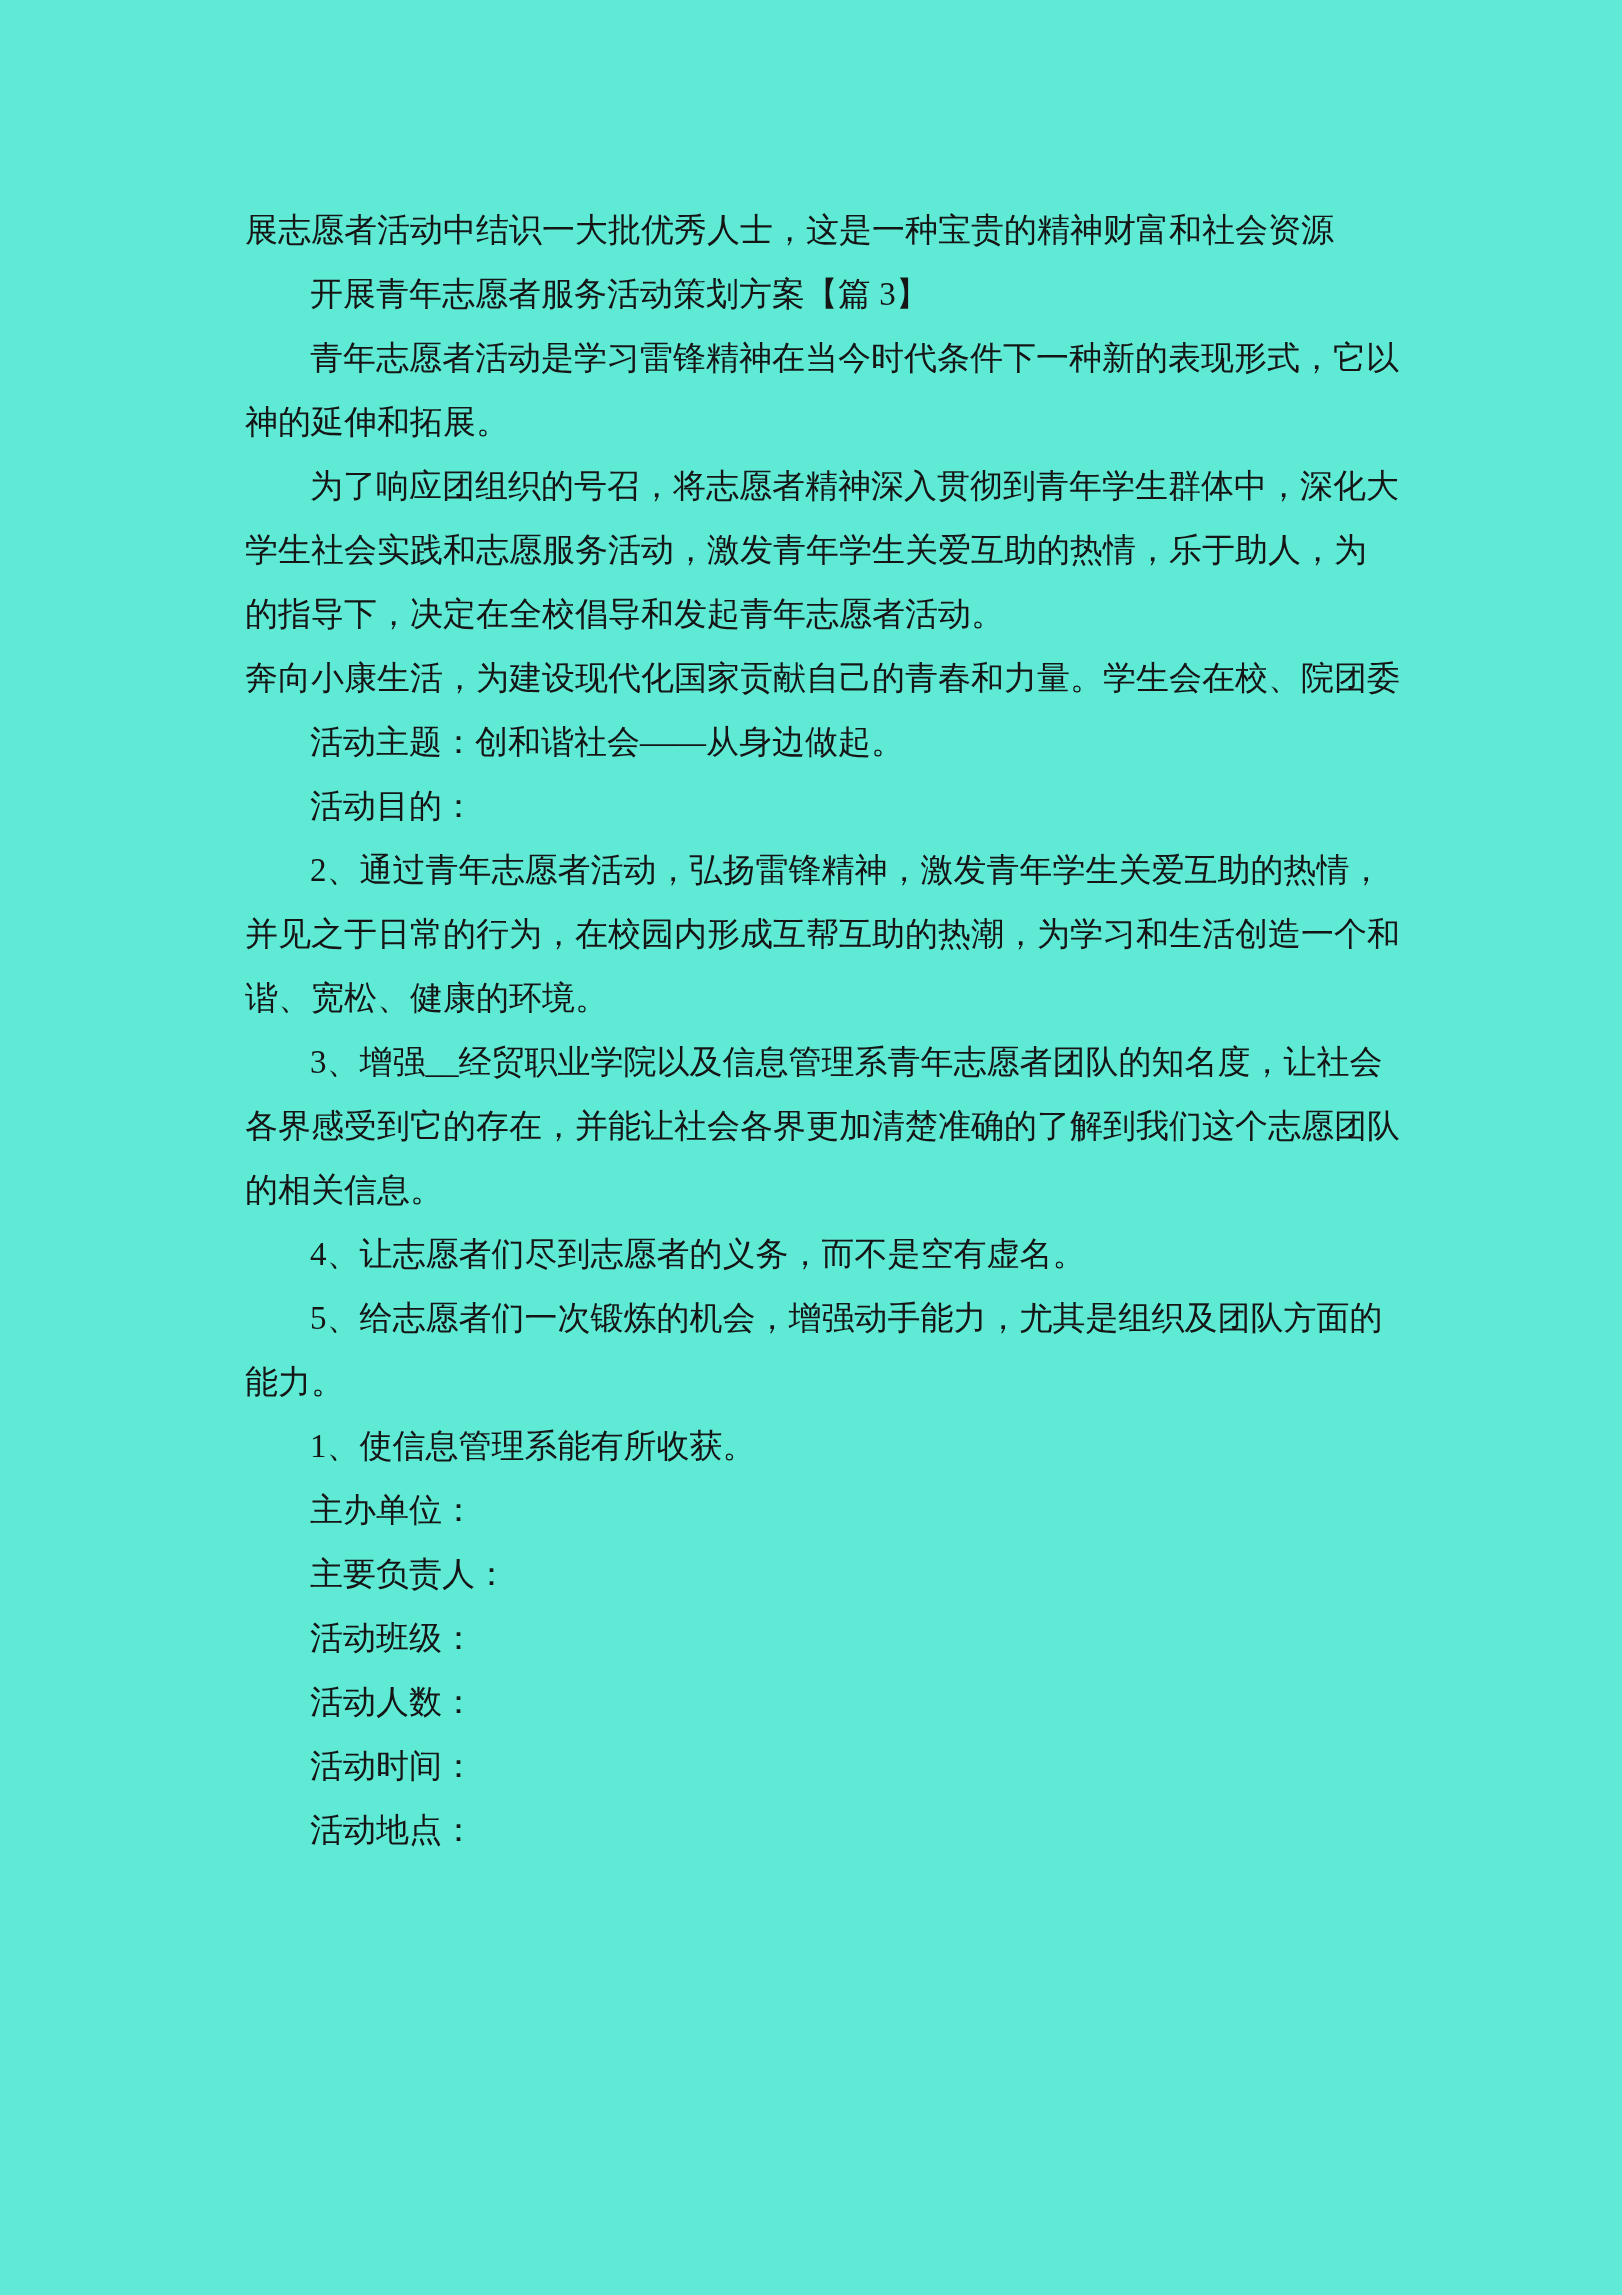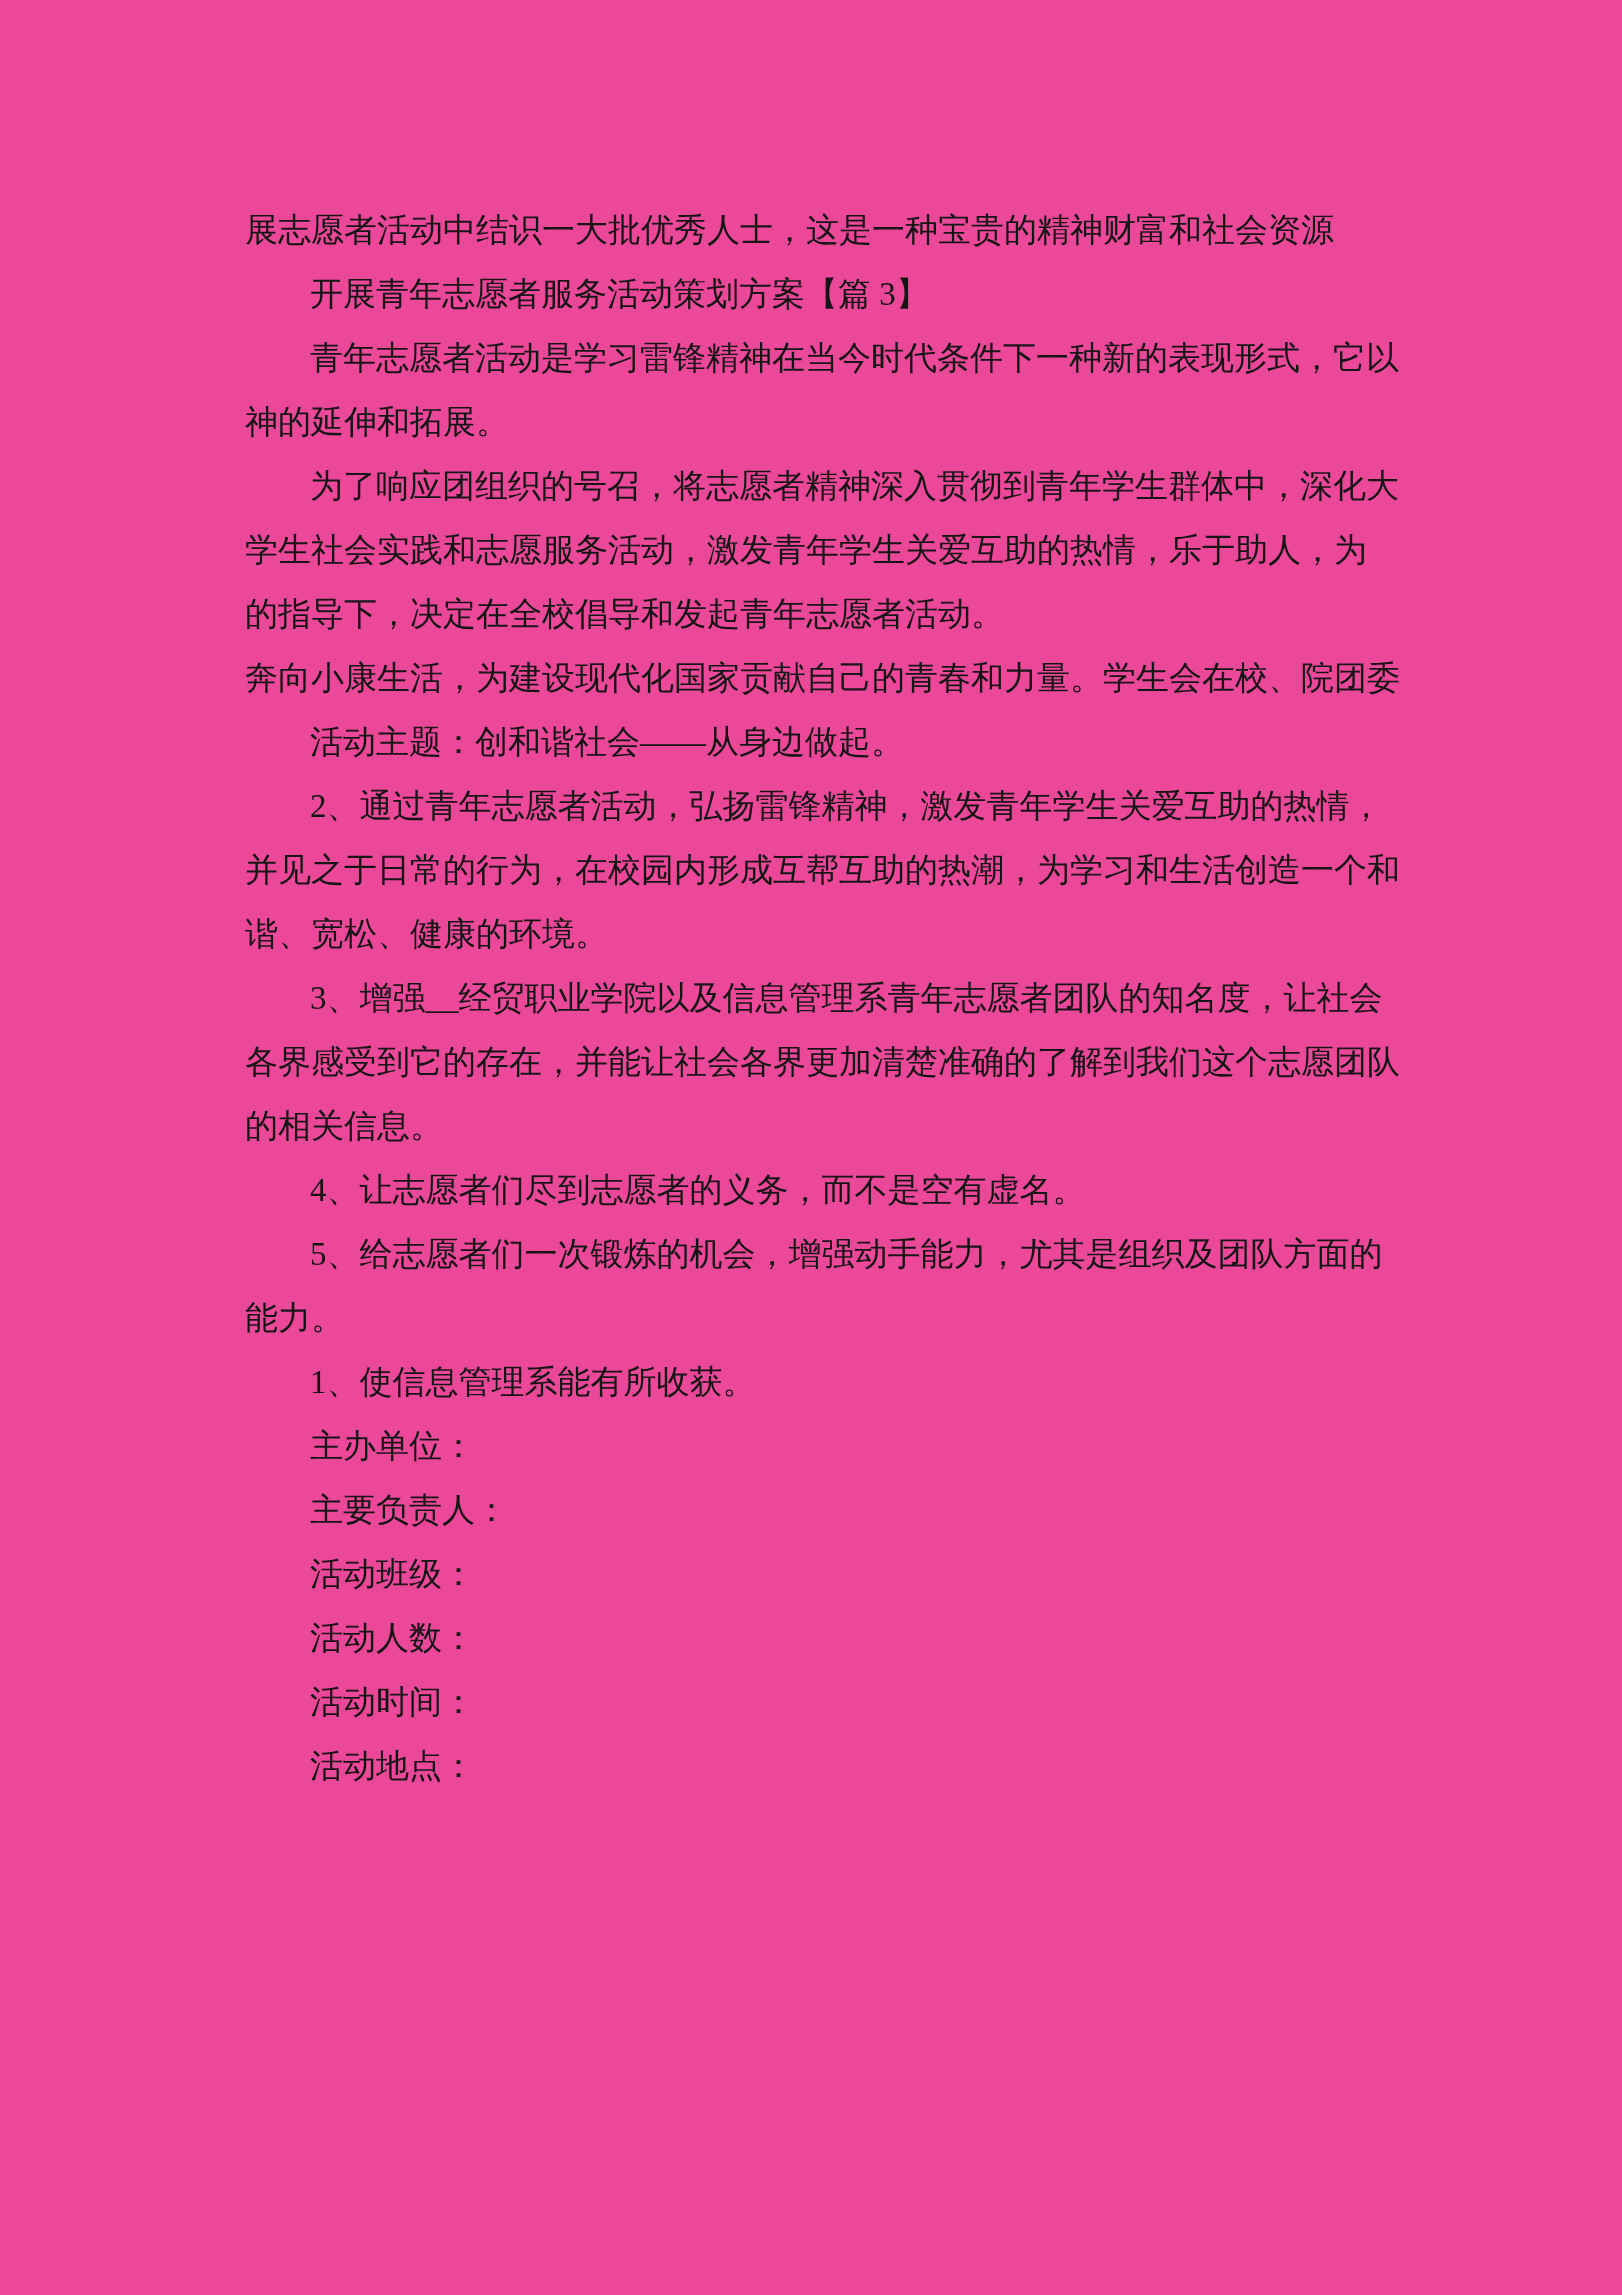--- a/index.html
+++ b/index.html
@@ -4,21 +4,21 @@
 <style>
   html, body {
     margin: 0;
     padding: 0;
     background: #fbfbfb;
   }
   .page {
     position: relative;
     width: 1623px;
     height: 2295px;
-    background: #ec4899;
+    background: #5eead4;
     overflow: hidden;
     font-family: "Liberation Serif", "DejaVu Serif", serif;
   }
   .text-block {
     position: absolute;
     left: 245px;
     top: 198px;
     width: 1152px;
     font-size: 33px;
     line-height: 64px;
@@ -41,20 +41,21 @@
   <div class="text-block">
     <div class="line">展志愿者活动中结识一大批优秀人士，这是一种宝贵的精神财富和社会资源</div>
     <div class="line indent">开展青年志愿者服务活动策划方案【篇 3】</div>
     <div class="line indent">青年志愿者活动是学习雷锋精神在当今时代条件下一种新的表现形式，它以</div>
     <div class="line">神的延伸和拓展。</div>
     <div class="line indent">为了响应团组织的号召，将志愿者精神深入贯彻到青年学生群体中，深化大</div>
     <div class="line">学生社会实践和志愿服务活动，激发青年学生关爱互助的热情，乐于助人，为</div>
     <div class="line">的指导下，决定在全校倡导和发起青年志愿者活动。</div>
     <div class="line">奔向小康生活，为建设现代化国家贡献自己的青春和力量。学生会在校、院团委</div>
     <div class="line indent">活动主题：创和谐社会——从身边做起。</div>
+    <div class="line indent">活动目的：</div>
     <div class="line indent">2、通过青年志愿者活动，弘扬雷锋精神，激发青年学生关爱互助的热情，</div>
     <div class="line">并见之于日常的行为，在校园内形成互帮互助的热潮，为学习和生活创造一个和</div>
     <div class="line">谐、宽松、健康的环境。</div>
     <div class="line indent">3、增强__经贸职业学院以及信息管理系青年志愿者团队的知名度，让社会</div>
     <div class="line">各界感受到它的存在，并能让社会各界更加清楚准确的了解到我们这个志愿团队</div>
     <div class="line">的相关信息。</div>
     <div class="line indent">4、让志愿者们尽到志愿者的义务，而不是空有虚名。</div>
     <div class="line indent">5、给志愿者们一次锻炼的机会，增强动手能力，尤其是组织及团队方面的</div>
     <div class="line">能力。</div>
     <div class="line indent">1、使信息管理系能有所收获。</div>

